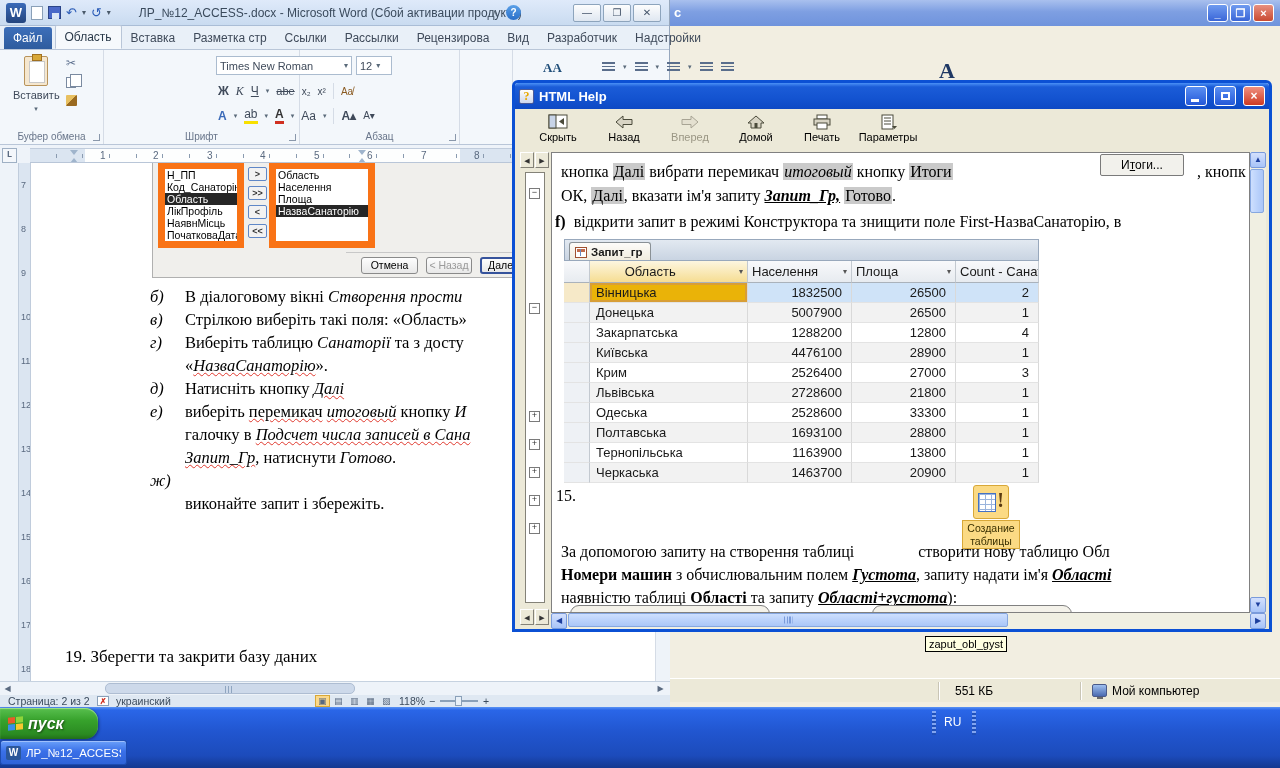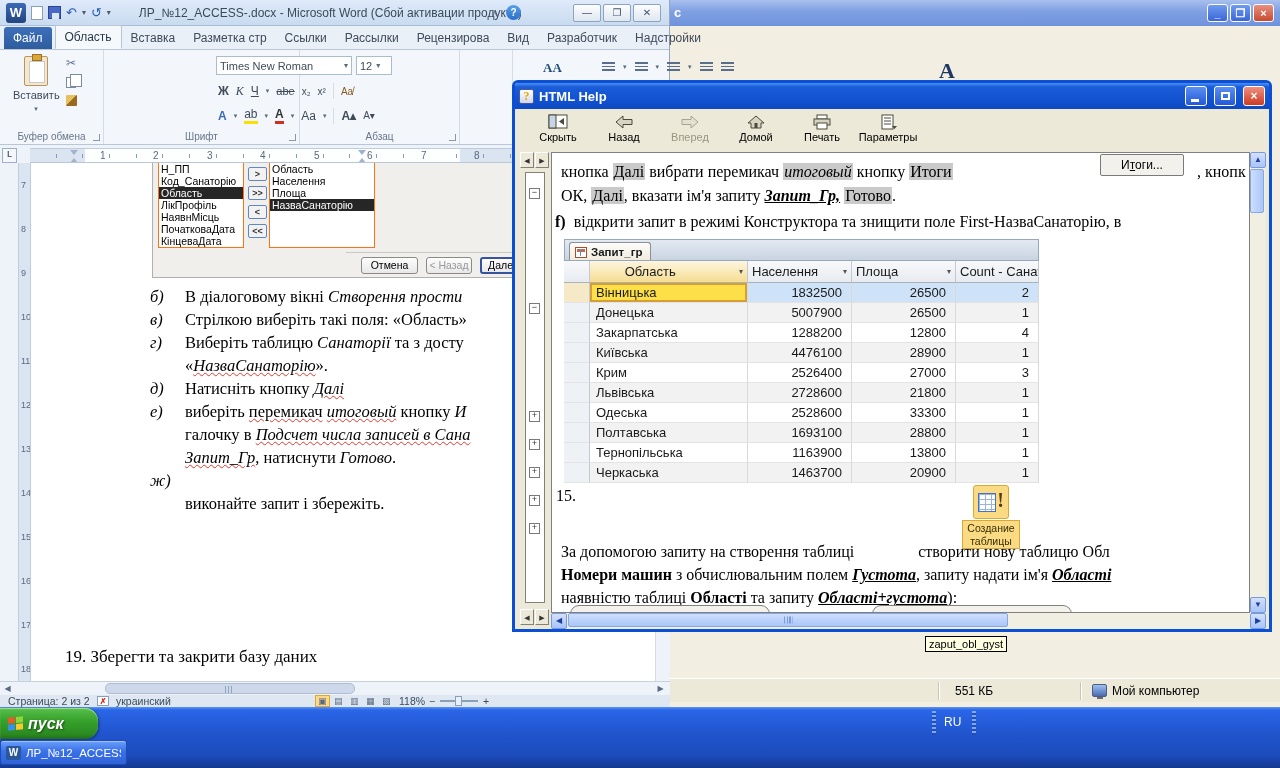--- a/index.html
+++ b/index.html
@@ -103,21 +103,21 @@
   .w-rulerv { position:absolute; left:18px; top:163px; width:13px; height:518px; background:#dbe5f1;
     border-left:1px solid #c0ccdc; border-right:1px solid #c0ccdc; overflow:hidden; }
   .rnumv { position:absolute; left:2px; font:9px "Liberation Sans",sans-serif; color:#5a6a80; }
   .w-page { position:absolute; left:31px; top:163px; width:624px; height:518px; background:#fff; overflow:hidden;
     font-family:"Liberation Serif",serif; }
   .w-vscroll { position:absolute; left:655px; top:163px; width:15px; height:518px; background:#eef3f9; border-left:1px solid #d5dce6; }
 
   
   .wiz { position:absolute; left:121px; top:-6px; width:400px; height:121px; background:#f0efec;
     border:1px solid #b0b0b0; border-top:none; font:10.5px "Liberation Sans",sans-serif; }
-  .wiz-list { position:absolute; background:#fff; border:1px solid #f97316; overflow:hidden; }
+  .wiz-list { position:absolute; background:#fff; border:7px solid #f97316; overflow:hidden; }
   .wiz-item { height:12px; line-height:12px; padding-left:2px; white-space:nowrap; }
   .wiz-item.sel { background:#262626; color:#fff; }
   .wiz-mv { position:absolute; left:95px; width:19px; display:flex; flex-direction:column; gap:5px; }
   .wiz-mvb { height:14px; background:#f2f2f2; border:1px solid #5f87c7; border-radius:2px;
     font:bold 9px "Liberation Sans",sans-serif; text-align:center; line-height:12px; color:#333; }
   .wiz-sep { position:absolute; left:193px; right:0; top:95px; border-top:1px solid #c8c8c8; }
   .wiz-btn { position:absolute; top:100px; height:17px; background:linear-gradient(#fdfdfd,#e8e8e8);
     border:1px solid #8a8a8a; border-radius:3px; font:10.5px "Liberation Sans",sans-serif; text-align:center; line-height:15px; }
   .wiz-btn.default { border:2px solid #36539c; line-height:13px; }
   .wiz-btn.disabled { color:#9a9a9a; }
@@ -201,21 +201,21 @@
   .ds-hc.amber span.t { margin:0 auto; }
   .c0 { width:26px; flex:none; } .c1 { width:158px; flex:none; } .c2 { width:104px; flex:none; }
   .c3 { width:104px; flex:none; } .c4 { width:83px; flex:none; }
   .ds-row { display:flex; height:20px; background:#fff; }
   .ds-row:nth-child(even) { background:#f2f2f2; }
   .ds-cell { border-right:1px solid #d9d9d9; border-bottom:1px solid #e3e3e3; line-height:19px;
     padding:0 6px; overflow:hidden; white-space:nowrap; }
   .ds-cell.sel0 { background:#eef1f5; border-right-color:#c3c9d0; padding:0; }
   .ds-cell.num { text-align:right; padding-right:9px; }
   .ds-row.current .ds-cell.sel0 { background:#f6e9c8; }
-  .ds-row.current .ds-cell.name { background:#fde047; box-shadow:inset 0 0 0 2px #d89e36; }
+  .ds-row.current .ds-cell.name { background:#eab308; box-shadow:inset 0 0 0 2px #d89e36; }
   .ds-row.current .ds-cell.num { background:#cfe3f8; }
 
   .num15 { position:absolute; left:4px; top:334px; font-size:16px; }
   .ct { position:absolute; left:410px; top:332px; width:58px; text-align:center; font:10.5px "Liberation Sans",sans-serif; }
   .ct-icon { width:36px; height:34px; margin:0 auto; background:#fbda84; border:1px solid #d8a838; border-radius:3px; position:relative; }
   .ct-grid { position:absolute; left:4px; top:7px; width:18px; height:19px; background:#fff; border:1px solid #4472c4;
     background-image:linear-gradient(#9ab4dc 1px,transparent 1px),linear-gradient(90deg,#9ab4dc 1px,transparent 1px);
     background-size:6px 5px; }
   .ct-bang { position:absolute; right:4px; top:3px; font:bold 20px "Liberation Serif",serif; color:#5a3a10; }
   .ct-label { margin-top:1px; background:#fbda84; border:1px solid #d8a838; padding:1px 1px; line-height:1.2; color:#3a3000; }

